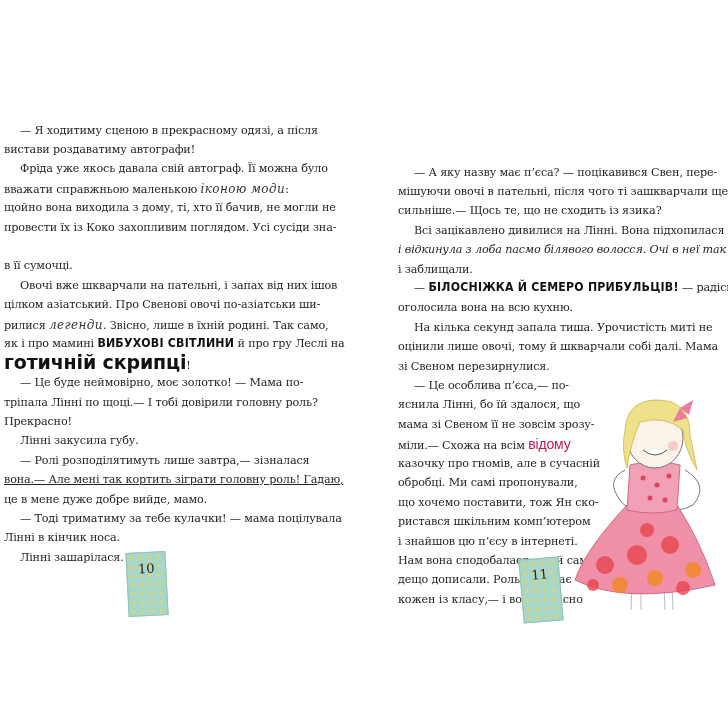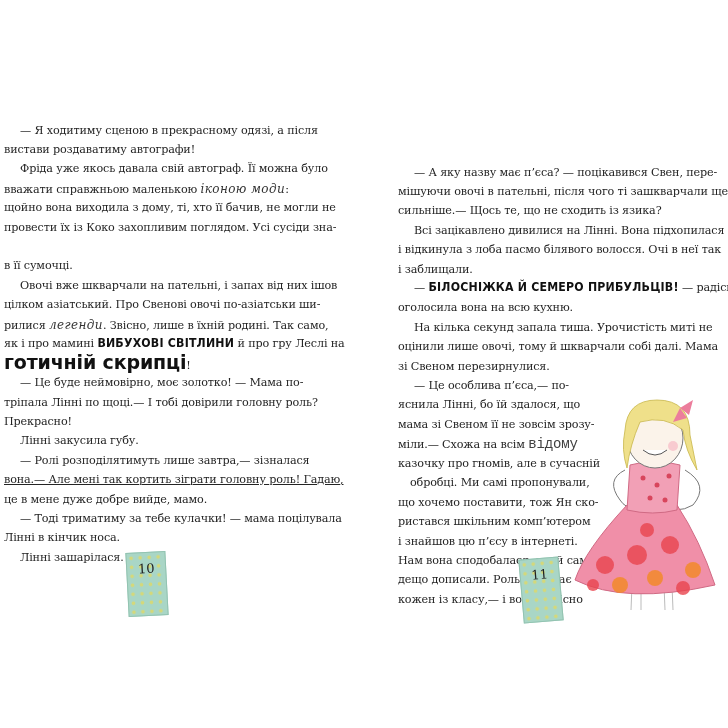--- a/index.html
+++ b/index.html
@@ -6,21 +6,21 @@
   body { width:728px; height:728px; position:relative; overflow:hidden;
          font-family:"DejaVu Serif", serif; color:#222; }
   .page { position:absolute; top:0; height:728px; }
   .page.left { left:0; width:364px; }
   .page.right { left:364px; width:364px;margin-top:42px; }
   .line { position:absolute; white-space:nowrap; font-size:11.2px; line-height:14px;
           letter-spacing:-0.15px; color:#242424; }
   .hand { font-family:"DejaVu Serif", serif; font-style:italic; font-size:12px; color:#333; letter-spacing:0.4px; }
   .blocky { font-family:"DejaVu Sans", sans-serif; font-weight:bold; font-size:11px; letter-spacing:0.2px; color:#111; transform:scaleY(1.15); display:inline-block; }
   .gothic { font-family:"DejaVu Sans", sans-serif; font-size:19px; font-weight:bold; color:#111; }
-  .mono { font-family:Liberation Mono, monospace; font-size:14px; color:#404040; }
+  .mono { font-family:Liberation Sans, sans-serif; font-size:14px; color:#be185d; }
   .tab { position:absolute; width:38px; height:62px; background:#a9d6c6;
          background-image:radial-gradient(circle, #d4d87a 1.6px, transparent 2.2px);
          background-size:9px 9px; border:1px solid #93c3b1; }
   .tab-num { position:absolute; width:100%; text-align:center; top:8px;
              font-family:"DejaVu Serif", serif; font-size:13px; color:#222; }
   .girl { position:absolute; }
 </style>
 </head>
 <body>
 
@@ -46,33 +46,33 @@
     <div class="line" style="left: 4px; top: 493px;"><span>це в мене дуже добре вийде, мамо.</span></div>
     <div class="line" style="left: 20px; top: 512px;"><span>— Тоді триматиму за тебе кулачки! — мама поцілувала</span></div>
     <div class="line" style="left: 4px; top: 531px;"><span>Лінні в кінчик носа.</span></div>
     <div class="line" style="left: 20px; top: 551px;"><span>Лінні зашарілася.</span></div>
   </div>
 <div class="page right" id="right-page">
     <div class="line" style="left: 50px; top: 124px;"><span>— А яку назву має п’єса? — поцікавився Свен, пере-</span></div>
     <div class="line" style="left: 34px; top: 143px;"><span>мішуючи овочі в пательні, після чого ті зашкварчали ще</span></div>
     <div class="line" style="left: 34px; top: 162px;"><span>сильніше.— Щось те, що не сходить із язика?</span></div>
     <div class="line" style="left: 50px; top: 182px;"><span>Всі зацікавлено дивилися на Лінні. Вона підхопилася</span></div>
-    <div class="line" style="left: 34px; top: 201px;"><span>і відкинула з лоба пасмо білявого волосся. Очі в неї так</span></div>
+    <div class="line" style="left: 34px; top: 201px; font-style: italic;"><span>і відкинула з лоба пасмо білявого волосся. Очі в неї так</span></div>
     <div class="line" style="left: 34px; top: 221px;"><span>і заблищали.</span></div>
     <div class="line" style="left: 50px; top: 239px;"><span>— </span><span class="blocky">БІЛОСНІЖКА Й СЕМЕРО ПРИБУЛЬЦІВ!</span><span> — радісно</span></div>
     <div class="line" style="left: 34px; top: 259px;"><span>оголосила вона на всю кухню.</span></div>
     <div class="line" style="left: 50px; top: 279px;"><span>На кілька секунд запала тиша. Урочистість миті не</span></div>
     <div class="line" style="left: 34px; top: 298px;"><span>оцінили лише овочі, тому й шкварчали собі далі. Мама</span></div>
     <div class="line" style="left: 34px; top: 318px;"><span>зі Свеном перезирнулися.</span></div>
     <div class="line" style="left: 50px; top: 337px;"><span>— Це особлива п’єса,— по-</span></div>
     <div class="line" style="left: 34px; top: 356px;"><span>яснила Лінні, бо їй здалося, що</span></div>
     <div class="line" style="left: 34px; top: 376px;"><span>мама зі Свеном її не зовсім зрозу-</span></div>
     <div class="line" style="left: 34px; top: 395px;"><span>міли.— Схожа на всім </span><span class="mono">відому</span></div>
     <div class="line" style="left: 34px; top: 415px;"><span>казочку про гномів, але в сучасній</span></div>
-    <div class="line" style="left: 46px; top: 434px; text-align: center;"><span>обробці. Ми самі пропонували,</span></div>
+    <div class="line" style="left: 34px; top: 434px; text-align: center;"><span>обробці. Ми самі пропонували,</span></div>
     <div class="line" style="left: 34px; top: 454px;"><span>що хочемо поставити, тож Ян ско-</span></div>
     <div class="line" style="left: 34px; top: 473px;"><span>ристався шкільним комп’ютером</span></div>
     <div class="line" style="left: 34px; top: 493px;"><span>і знайшов цю п’єсу в інтернеті.</span></div>
     <div class="line" style="left: 34px; top: 512px;"><span>Нам вона сподобалася, ще й самі</span></div>
     <div class="line" style="left: 34px; top: 531px;"><span>дещо дописали. Роль отримає</span></div>
     <div class="line" style="left: 34px; top: 551px;"><span>кожен із класу,— і вона радісно</span></div>
   </div>
 
 <div class="tab" style="left:127px; top:552px; transform:rotate(-3deg);">
   <div class="tab-num">10</div>

